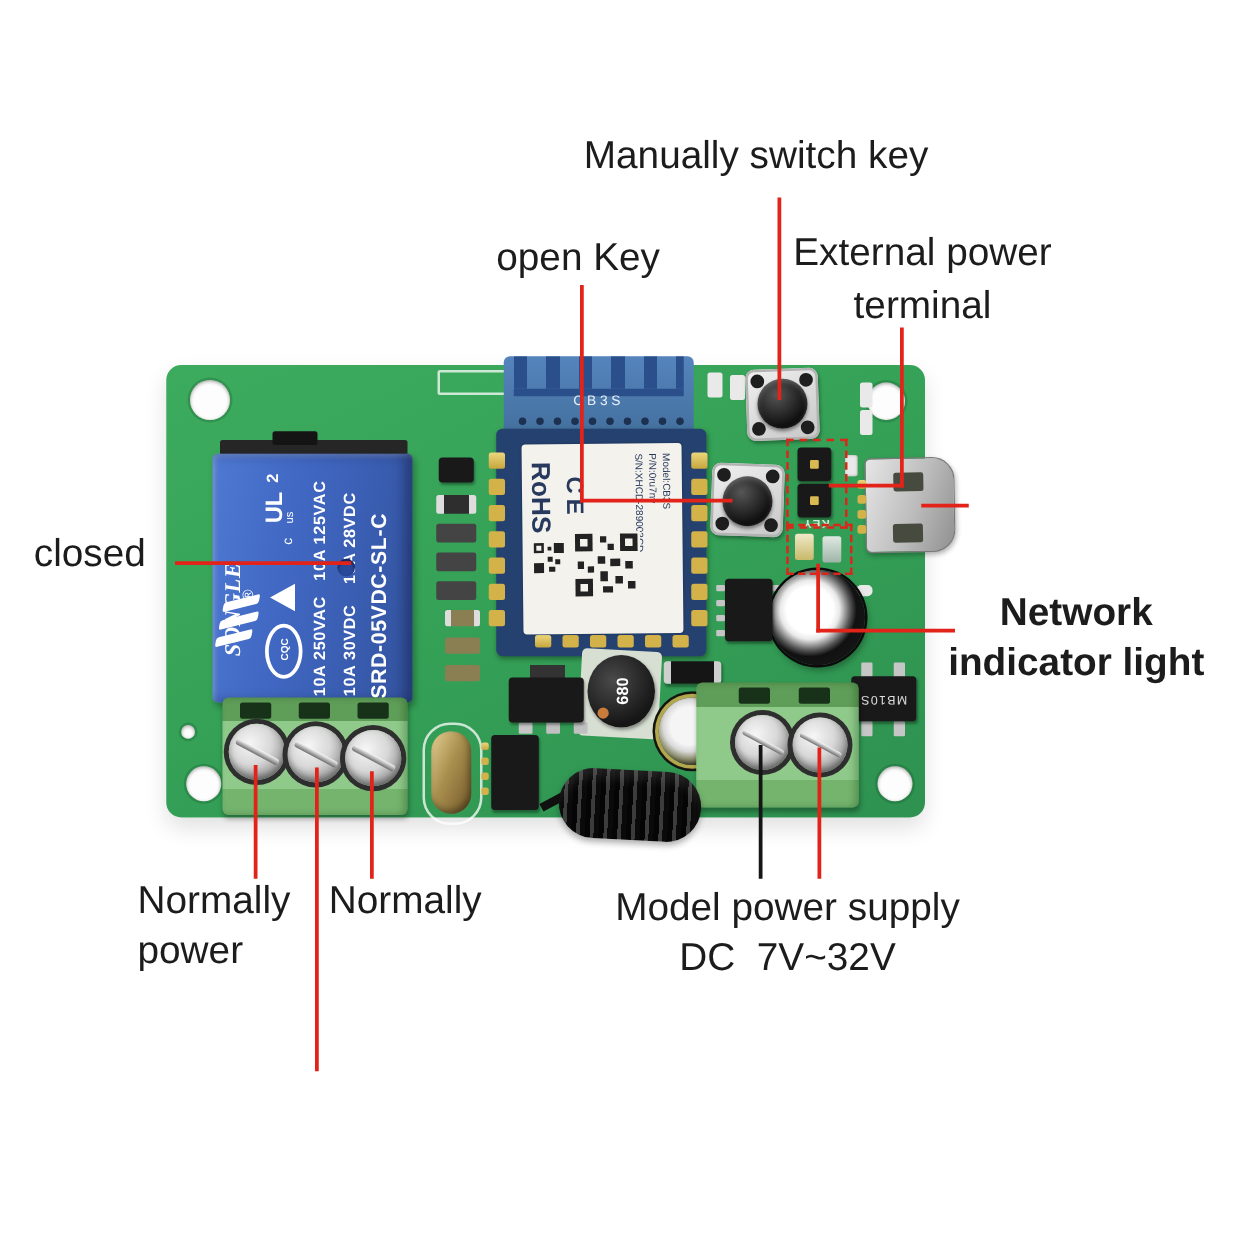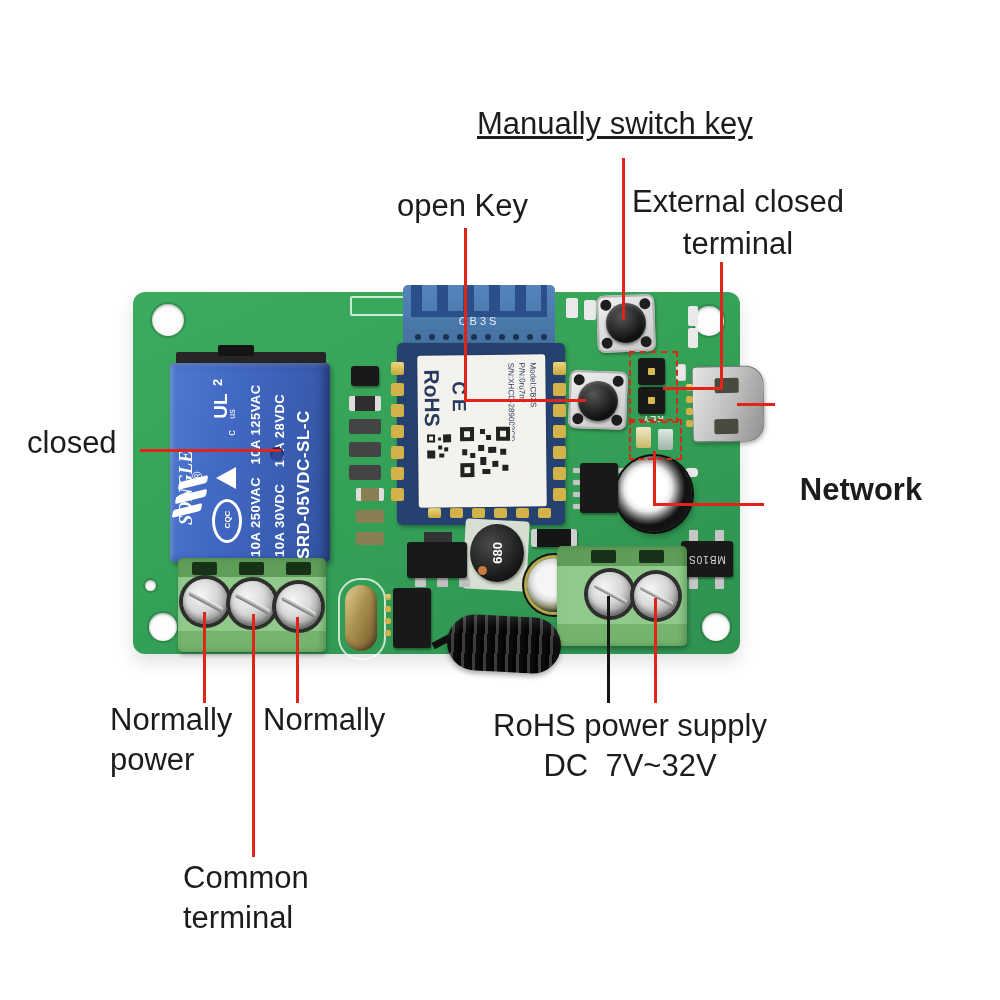--- a/index.html
+++ b/index.html
@@ -249,39 +249,36 @@
   <div class="hline" style="left:737px;top:403px;width:38px;height:3px;"></div>
   <div class="hline" style="left:140px;top:449px;width:141px;height:3px;"></div>
   <div class="vline" style="left:653px;top:451px;width:3px;height:55px;"></div>
   <div class="hline" style="left:653px;top:503px;width:111px;height:3px;"></div>
   <div class="vline" style="left:203px;top:612px;width:3px;height:91px;"></div>
   <div class="vline" style="left:252px;top:614px;width:3px;height:243px;"></div>
   <div class="vline" style="left:296px;top:617px;width:3px;height:86px;"></div>
   <div class="kline" style="left:607px;top:596px;width:3px;height:107px;"></div>
   <div class="vline" style="left:654px;top:598px;width:3px;height:105px;"></div>
 
-  <div class="lbl" style="left:477px;top:104px;text-decoration:underline;">Manually switch key</div>
+  <div class="lbl" style="left:467px;top:104px;">Manually switch key</div>
   <div class="lbl" style="left:397px;top:186px;">open Key</div>
   <div class="lbl center" style="left:608px;top:181px;width:260px;line-height:42px;">
-    <div>External closed</div>
+    <div>External power</div>
     <div>terminal</div>
   </div>
   <div class="lbl" style="left:27px;top:423px;">closed</div>
   <div class="lbl center" style="left:750px;top:470px;width:222px;font-weight:bold;">
     <div>Network</div>
+    <div>indicator light</div>
   </div>
   <div class="lbl" style="left:110px;top:700px;">
     <div>Normally</div>
     <div>power</div>
   </div>
   <div class="lbl" style="left:263px;top:700px;">
     <div>Normally</div>
   </div>
   <div class="lbl center" style="left:470px;top:706px;width:320px;">
-    <div>RoHS power supply</div>
+    <div>Model power supply</div>
     <div class="pre">DC  7V~32V</div>
   </div>
-  <div class="lbl" style="left:183px;top:858px;">
-    <div>Common</div>
-    <div>terminal</div>
-  </div>
 
 </div>
 
 </body></html>

